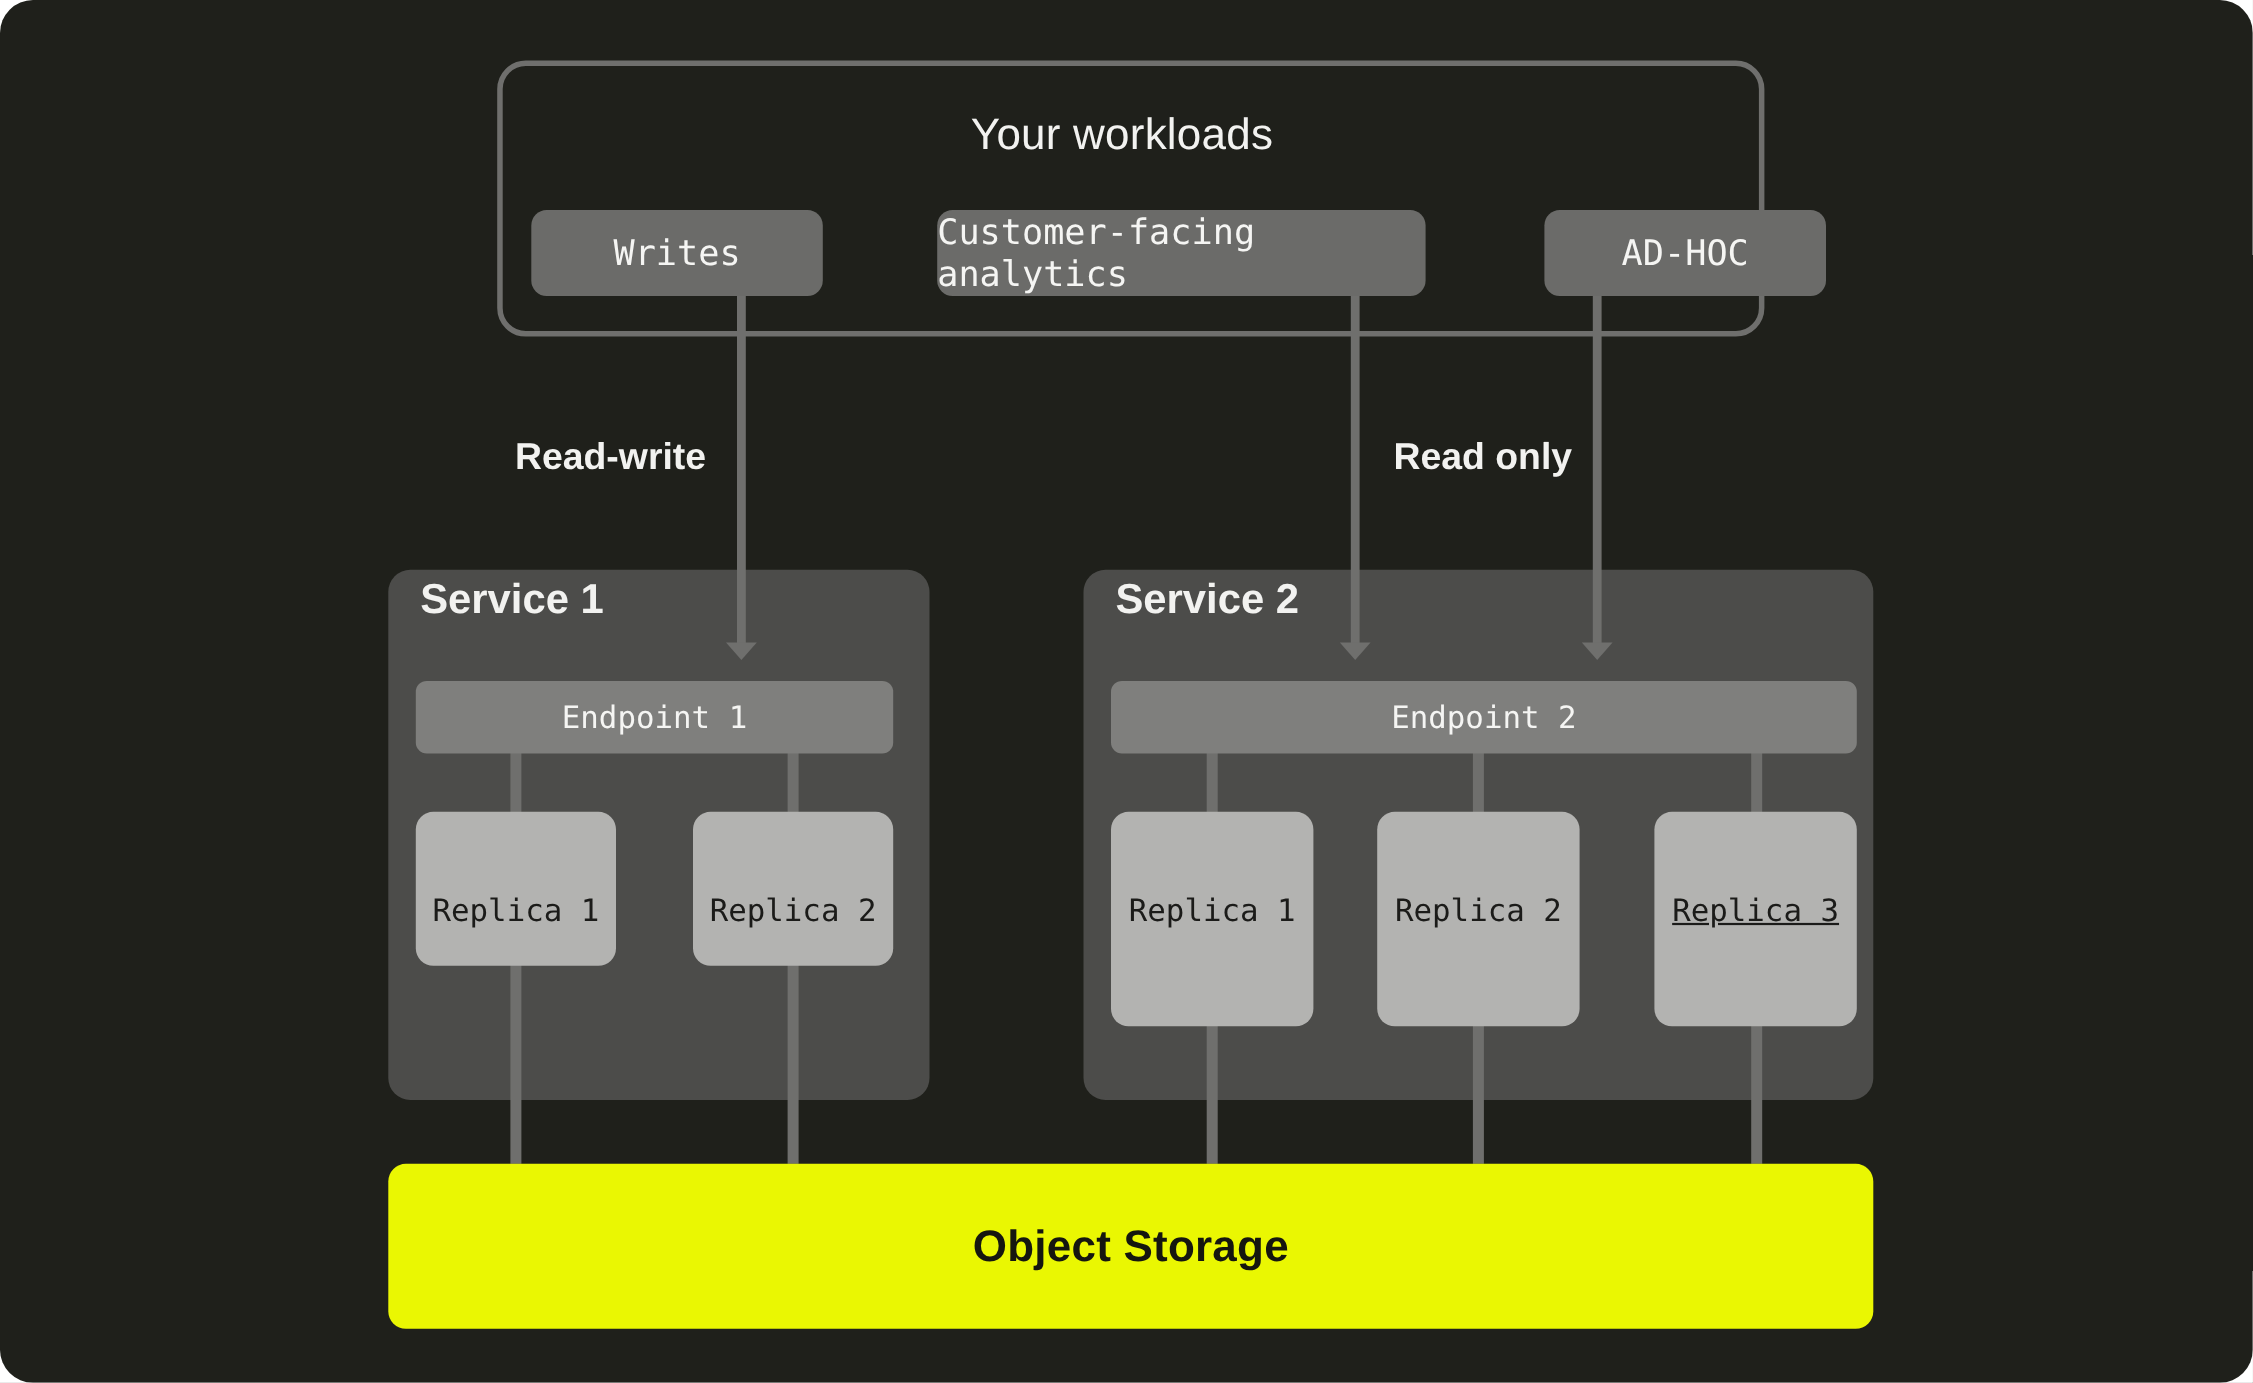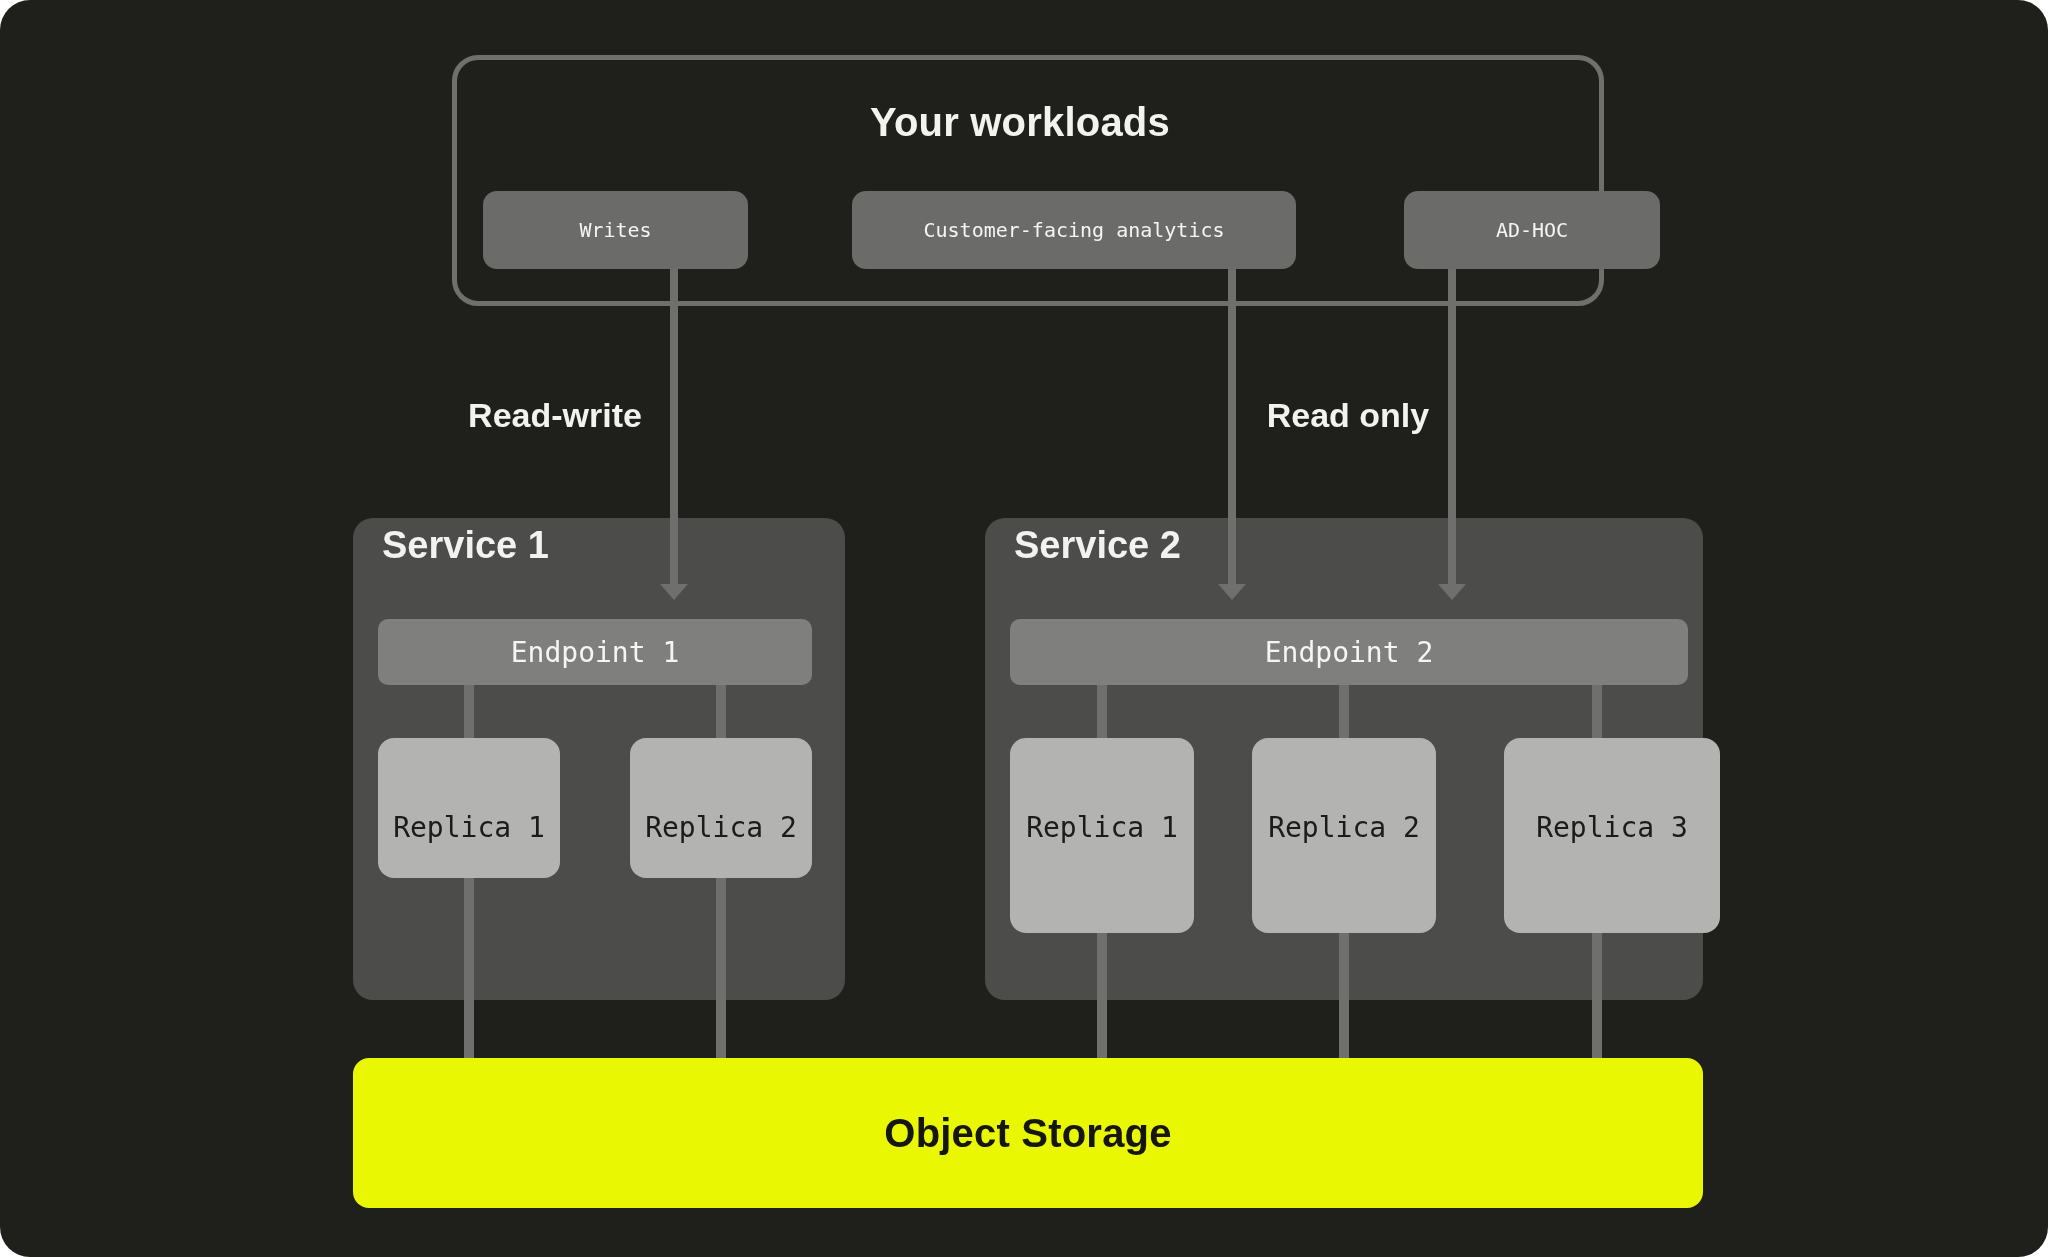--- a/index.html
+++ b/index.html
@@ -8,25 +8,25 @@
     background:#1F201B; border-radius:30px; overflow:hidden;
     font-family:"Liberation Sans", sans-serif;
   }
   
   .workloads {
     position:absolute; left:452px; top:55px; width:1152px; height:251px;
     border:5px solid #6F6F6D; border-radius:26px; box-sizing:border-box; z-index:1;
   }
   .workloads-title {
     position:absolute; left:0; right:16px; top:40px; text-align:center;
-    font-weight:700; font-size:40px; color:#F2F2F0; letter-spacing:0.2px;
+    font-weight:400; font-size:40px; color:#F2F2F0; letter-spacing:0.2px;
   }
   .chip {
     position:absolute; top:191px; height:78px; background:#6B6B69; border-radius:14px;
-    color:#F5F5F3; font-family:"DejaVu Sans Mono","Liberation Mono",monospace; font-size:20px;
+    color:#F5F5F3; font-family:"DejaVu Sans Mono","Liberation Mono",monospace; font-size:32px;
     display:flex; align-items:center; justify-content:center; z-index:2;
   }
   #chip-writes { left:483px; width:265px; }
   #chip-cfa    { left:852px; width:444px; }
   #chip-adhoc  { left:1404px; width:256px; }
   
   .arrow { position:absolute; top:269px; width:8px; height:316px; background:#6F6F6D; z-index:3; }
   .arrow::after {
     content:""; position:absolute; left:50%; bottom:-15px; transform:translateX(-50%);
     width:0; height:0; border-style:solid; border-width:16px 14px 0 14px;
@@ -58,21 +58,21 @@
   
   .replica {
     position:absolute; top:738px; background:#B3B3B1; border-radius:16px;
     color:#1B1B19; font-family:"DejaVu Sans Mono","Liberation Mono",monospace; font-size:28px;
     text-align:center; padding-top:73px; box-sizing:border-box; z-index:3;
   }
   #replica-1-1 { left:378px;  width:182px; height:140px; }
   #replica-1-2 { left:630px;  width:182px; height:140px; }
   #replica-2-1 { left:1010px; width:184px; height:195px; }
   #replica-2-2 { left:1252px; width:184px; height:195px; }
-  #replica-2-3 { left:1504px; width:216px; height:195px; }
+  #replica-2-3 { left:1504px; width:184px; height:195px;text-decoration:underline; }
   
   #object-storage {
     position:absolute; left:353px; top:1058px; width:1350px; height:150px;
     background:#EAF702; border-radius:16px; color:#15160F;
     display:flex; align-items:center; justify-content:center;
     font-weight:700; font-size:40px; z-index:3; letter-spacing:0.2px;
   }
 </style>
 </head>
 <body>

